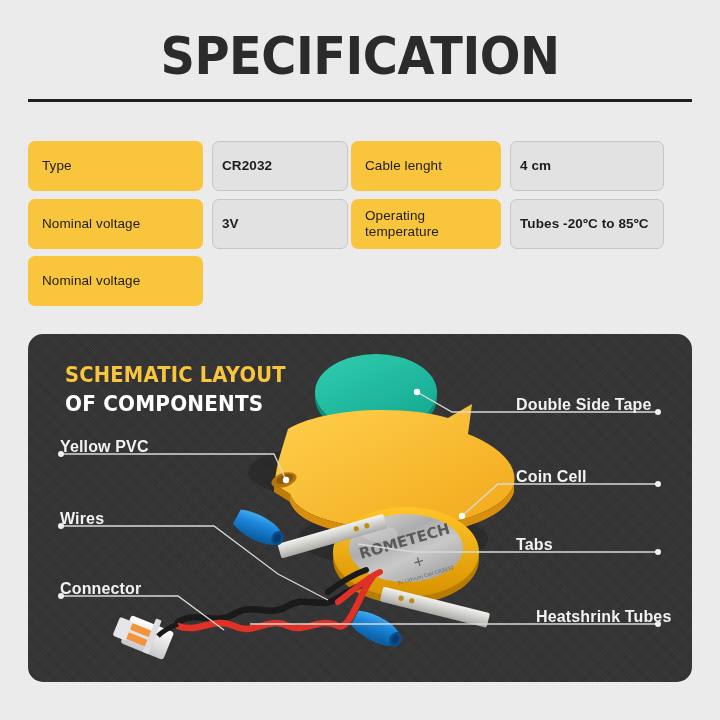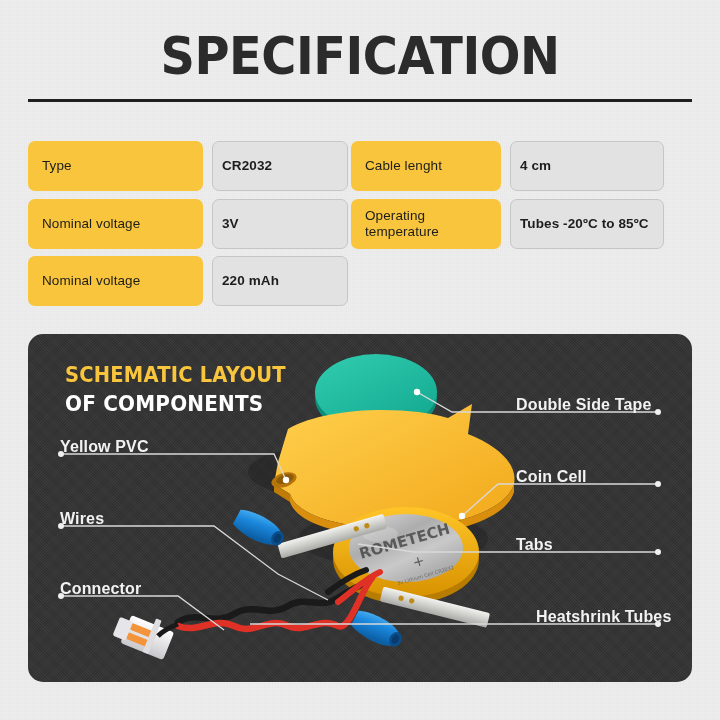--- a/index.html
+++ b/index.html
@@ -163,21 +163,20 @@
       <div class="spec-row r0">
         <div class="spec-label">Type</div>
         <div class="spec-value">CR2032</div>
       </div>
       <div class="spec-row r1">
         <div class="spec-label">Nominal voltage</div>
         <div class="spec-value">3V</div>
       </div>
       <div class="spec-row r2">
         <div class="spec-label">Nominal voltage</div>
-        <div class="spec-value">220 mAh</div>
       </div>
     </div>
 
     <div class="spec-col right">
       <div class="spec-row r0">
         <div class="spec-label">Cable lenght</div>
         <div class="spec-value">4 cm</div>
       </div>
       <div class="spec-row r1">
         <div class="spec-label">Operating temperature</div>

